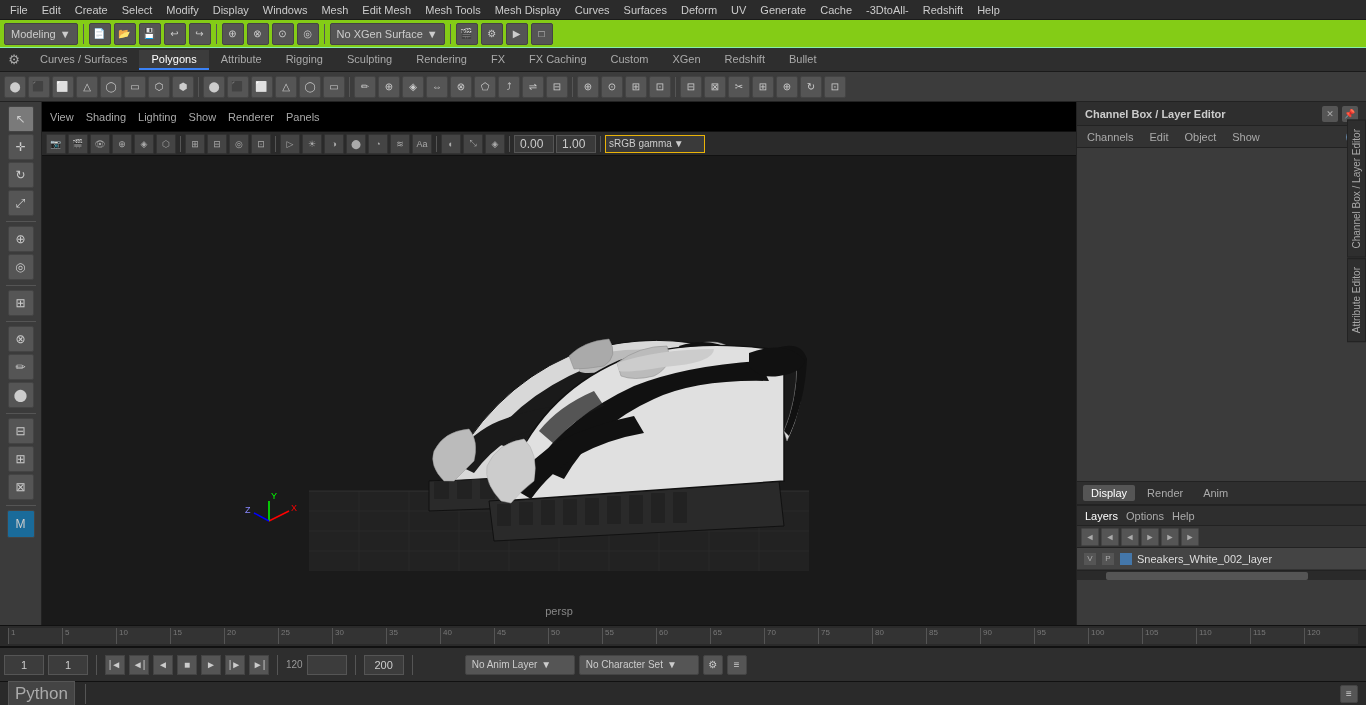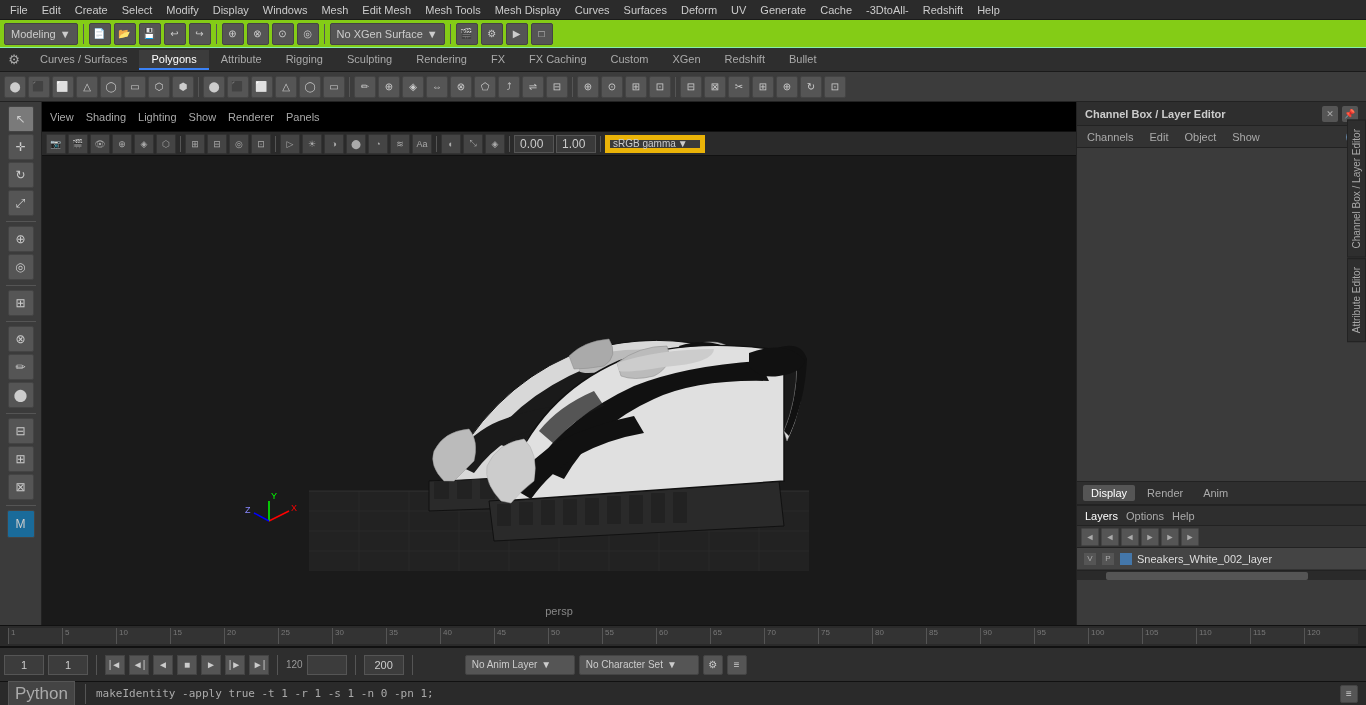--- a/index.html
+++ b/index.html
@@ -483,21 +483,21 @@
       background: #3a3a3a;
       border: 1px solid #555;
       color: #ccc;
       font-size: 12px;
       padding: 0 5px;
       width: 45px;
     }
     .vp-dropdown {
       height: 18px;
       background: #3a3a3a;
-      border: 5px solid #eab308;
+      border: 1px solid #eab308;
       color: #ccc;
       font-size: 10px;
       padding: 0 3px;
       width: 100px;
       cursor: pointer;
       display: flex;
       align-items: center;
       gap: 2px;
     }
 
@@ -916,21 +916,20 @@
     </div>
     <div class="toolbar-btn" style="width:20px;height:20px;">⚙</div>
     <div class="toolbar-btn" style="width:20px;height:20px;">≡</div>
   </div>
 
   <div id="statusbar">
     <div class="status-section">
       <div class="python-label">Python</div>
     </div>
     <div class="toolbar-separator"></div>
-    <span class="status-cmd">makeIdentity -apply true -t 1 -r 1 -s 1 -n 0 -pn 1;</span>
     <div class="toolbar-btn" style="width:18px;height:18px;margin-left:auto;">≡</div>
   </div>
 
   <div style="position:absolute;right:0;top:120px;display:flex;flex-direction:column;">
     <div class="edge-tab">Channel Box / Layer Editor</div>
     <div class="edge-tab">Attribute Editor</div>
   </div>
 
 </div>
 

